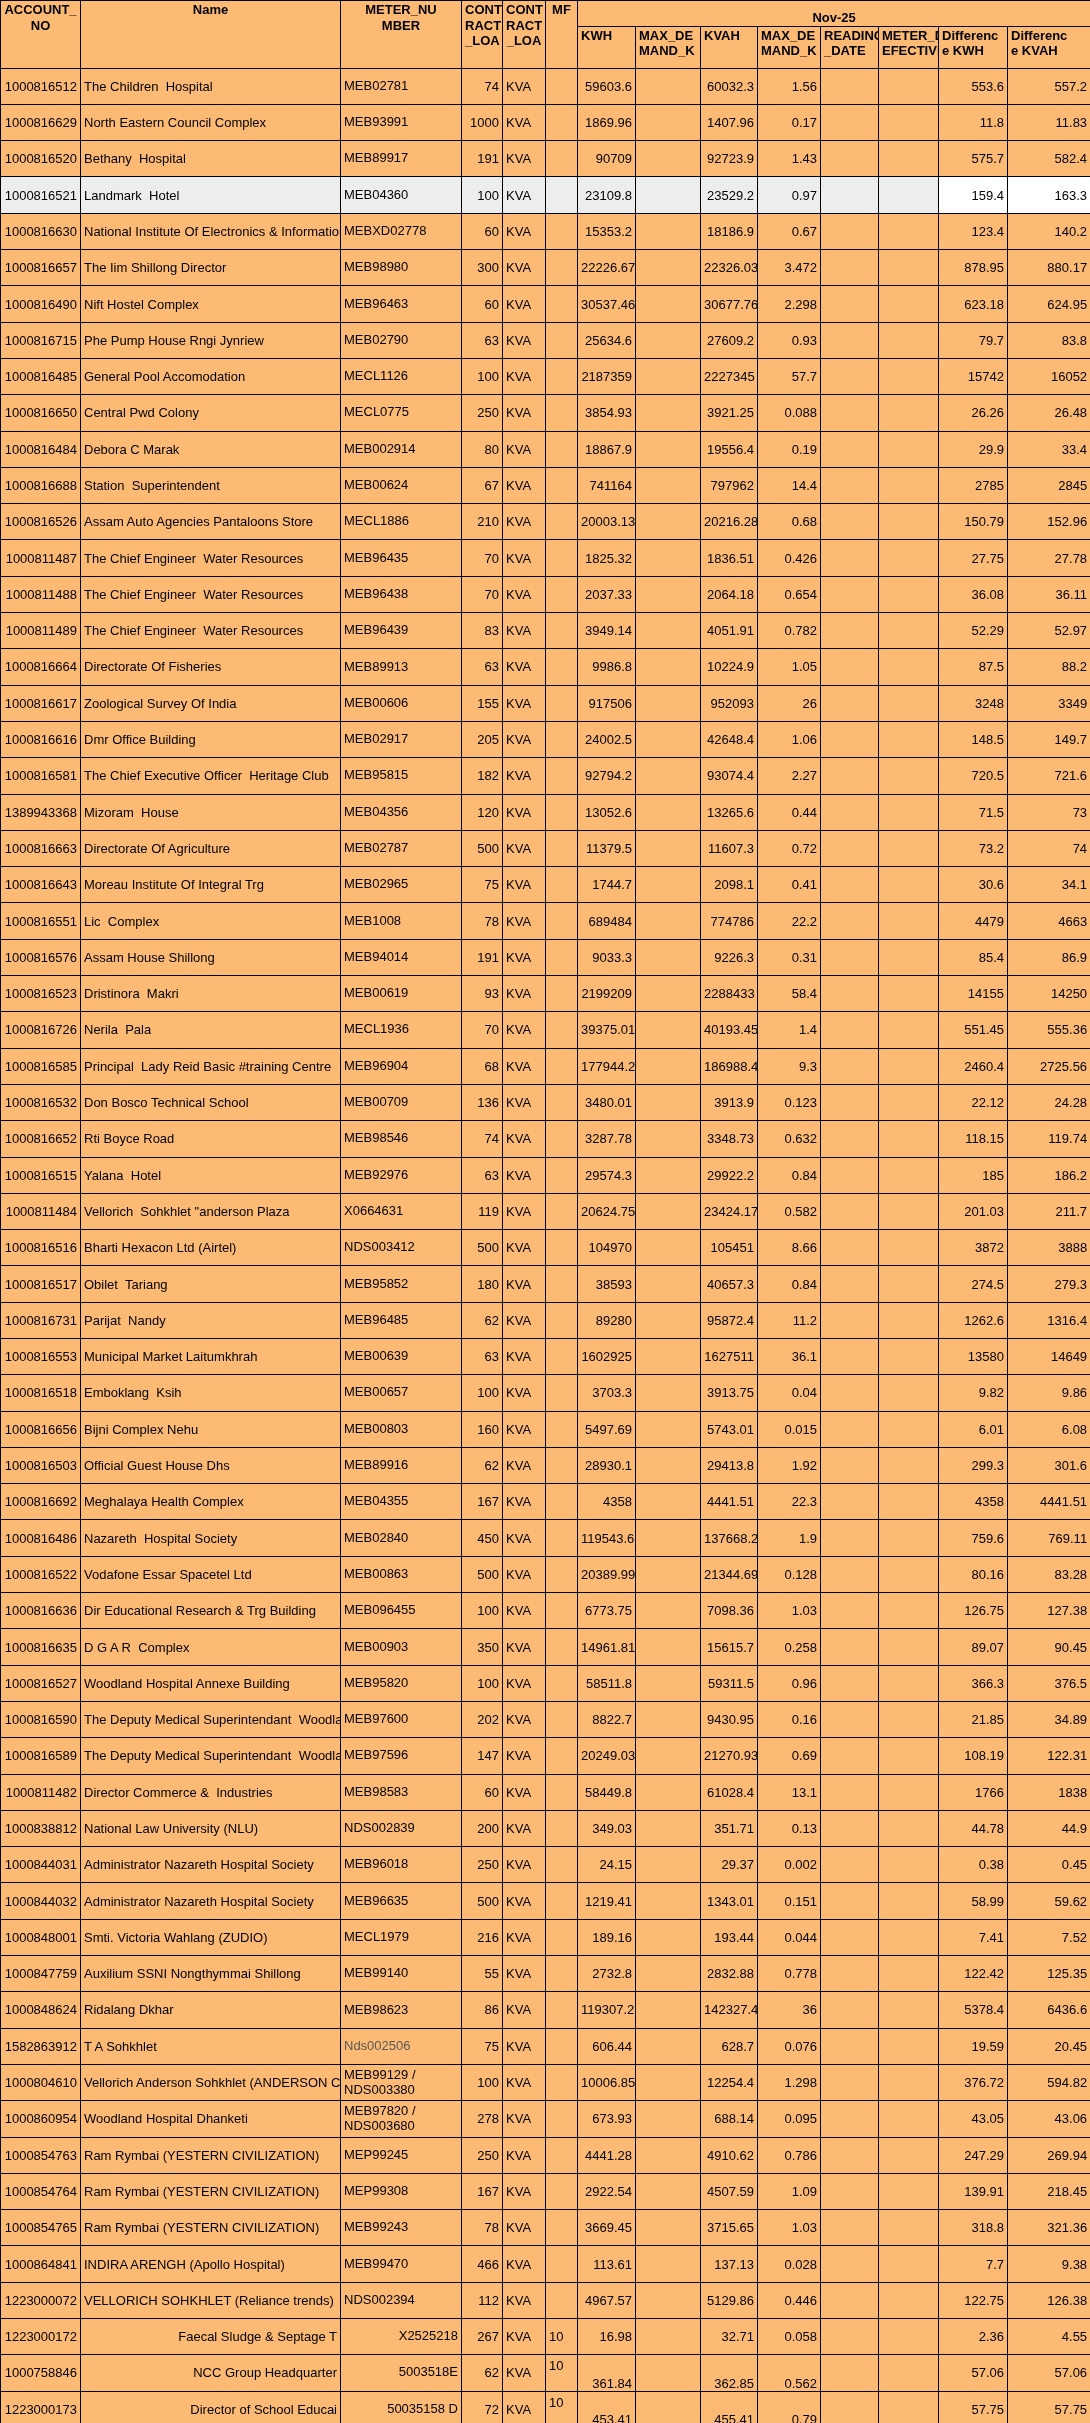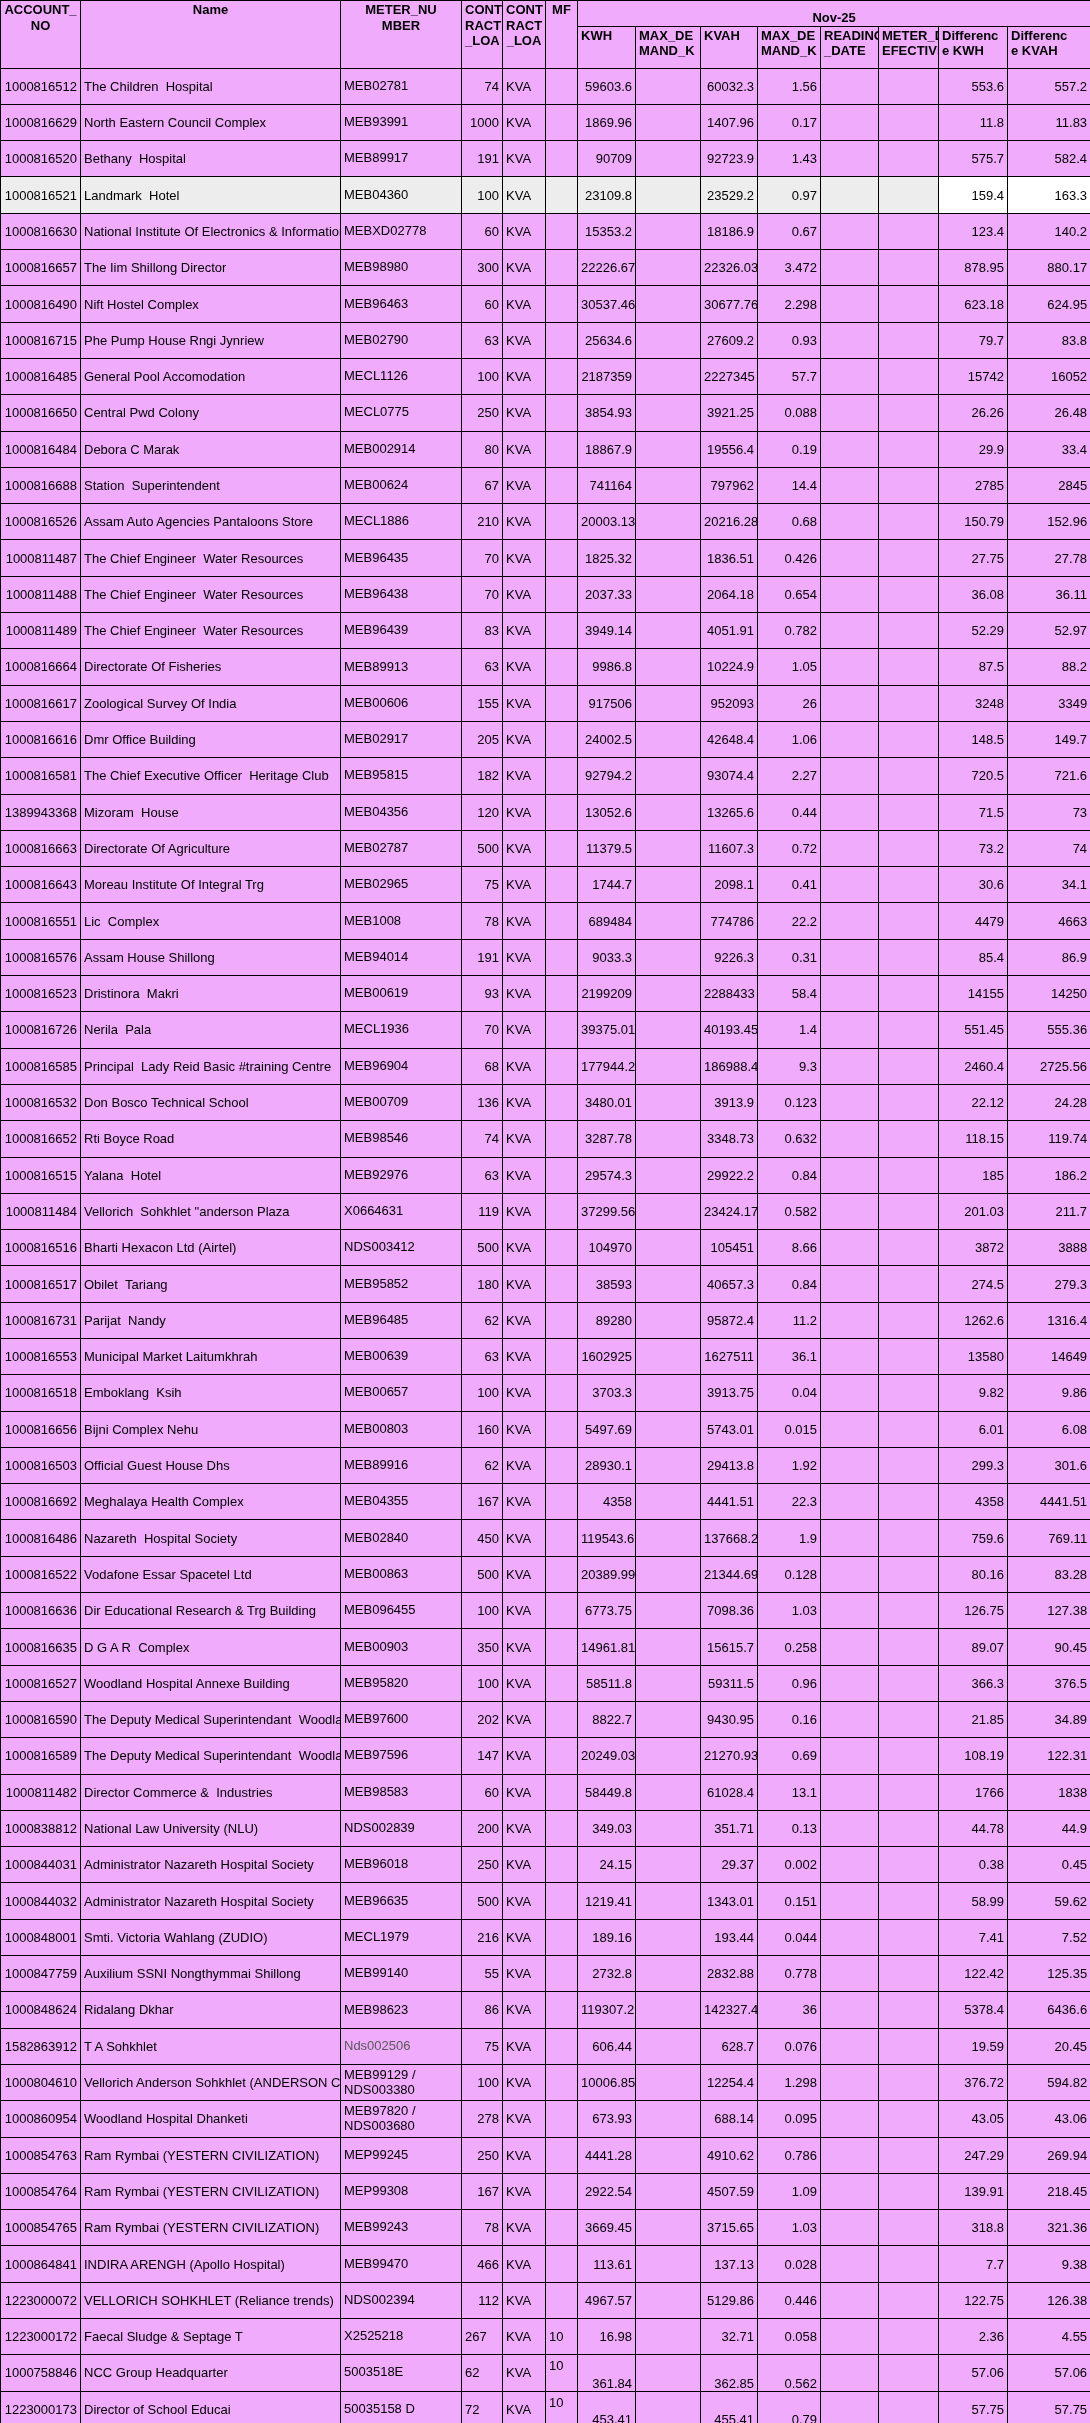--- a/index.html
+++ b/index.html
@@ -1,17 +1,17 @@
 <!DOCTYPE html>
 <html><head>
 <meta charset="utf-8">
 <style>
   html,body { margin:0; padding:0; background:#fff; }
   .sheet {
-    width:1090px; height:2423px; overflow:hidden; background:#f0abfc;
+    width:1090px; height:2423px; overflow:hidden; background:#fdba74;
     font-family:"Liberation Sans", sans-serif;
   }
   table {
     border-collapse:collapse; table-layout:fixed; width:1090px;
     color:#000; font-size:13px;
   }
   th, td { border:1px solid #000; padding:0 3px; overflow:hidden; }
   thead th {
     font-weight:bold; vertical-align:top; white-space:pre-line;
     line-height:1.2; text-align:center; padding-top:1px;
@@ -22,21 +22,21 @@
   thead tr.h2 th { text-align:left; }
   tbody tr { height:36.3px; }
   td { vertical-align:middle; white-space:nowrap; }
   td.num  { text-align:right; }
   td.name { text-align:left; white-space:pre; }
   td.meter{ text-align:left; white-space:pre-line; line-height:1.15; }
   td.unit { text-align:left; }
   td.mf   { text-align:left; }
   tr.shaded td { background:#ededed; }
   tr.shaded td.diff { background:#ffffff; }
-  tr.center td.name, tr.center td.meter, tr.center td.cl { text-align:left; }
+  tr.center td.name, tr.center td.meter, tr.center td.cl { text-align:right; }
   tr.low td.kwh, tr.low td.kvah, tr.low td.maxd {
     vertical-align:bottom; line-height:1.0; padding-bottom:1px;
   }
   tr.low td.mf { vertical-align:top; padding-top:3px; }
   td.gray-text { color:#595959;margin-left:48px; }
 </style>
 </head>
 <body>
 
 <div class="sheet">
@@ -587,21 +587,21 @@
           <td class="num diff">185</td>
           <td class="num diff">186.2</td>
         </tr>
         <tr>
           <td class="num">1000811484</td>
           <td class="name">Vellorich  Sohkhlet "anderson Plaza</td>
           <td class="meter">X0664631</td>
           <td class="num cl">119</td>
           <td class="unit">KVA</td>
           <td class="mf"></td>
-          <td class="num kwh">37299.56</td>
+          <td class="num kwh">20624.75</td>
           <td class="num"></td>
           <td class="num kvah">23424.17</td>
           <td class="num maxd">0.582</td>
           <td></td>
           <td></td>
           <td class="num diff">201.03</td>
           <td class="num diff">211.7</td>
         </tr>
         <tr>
           <td class="num">1000816516</td>

